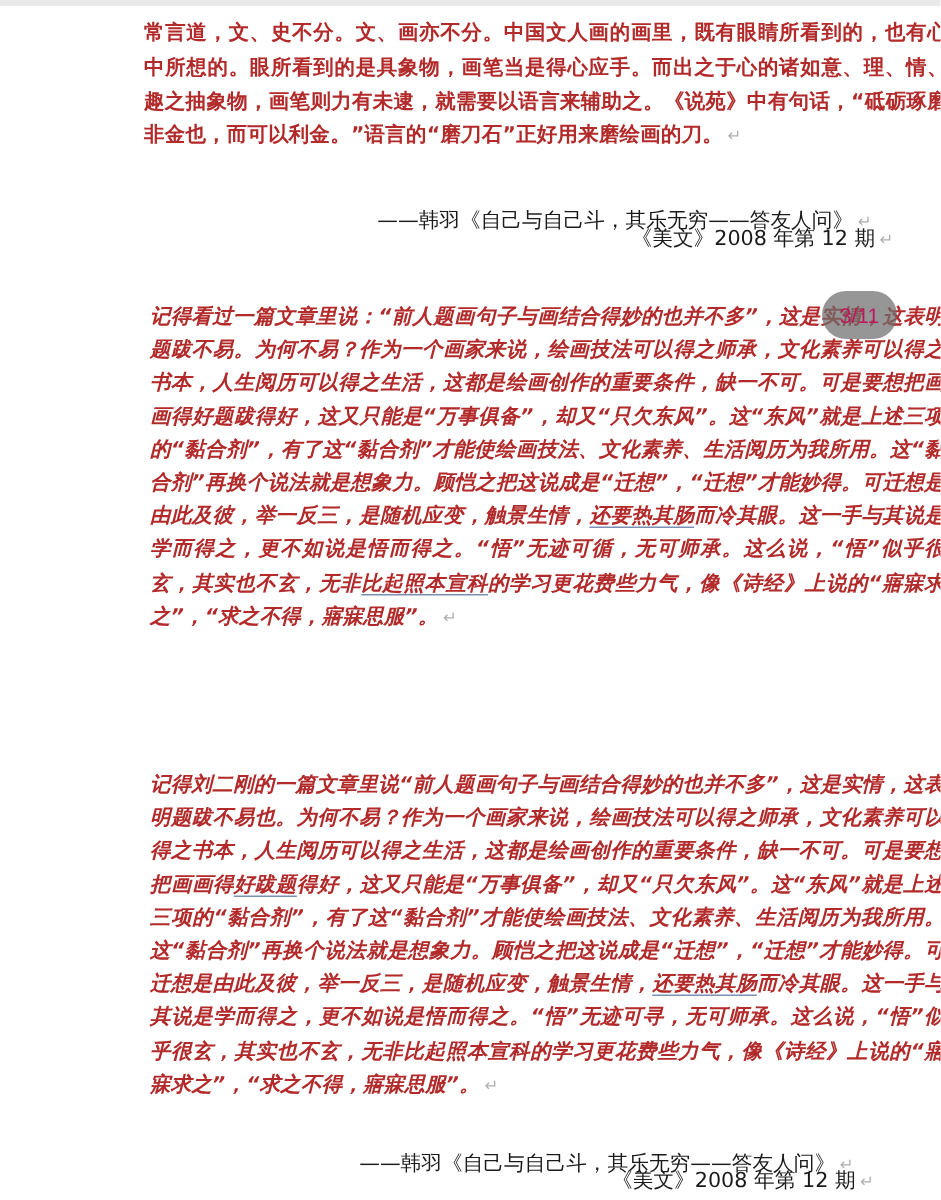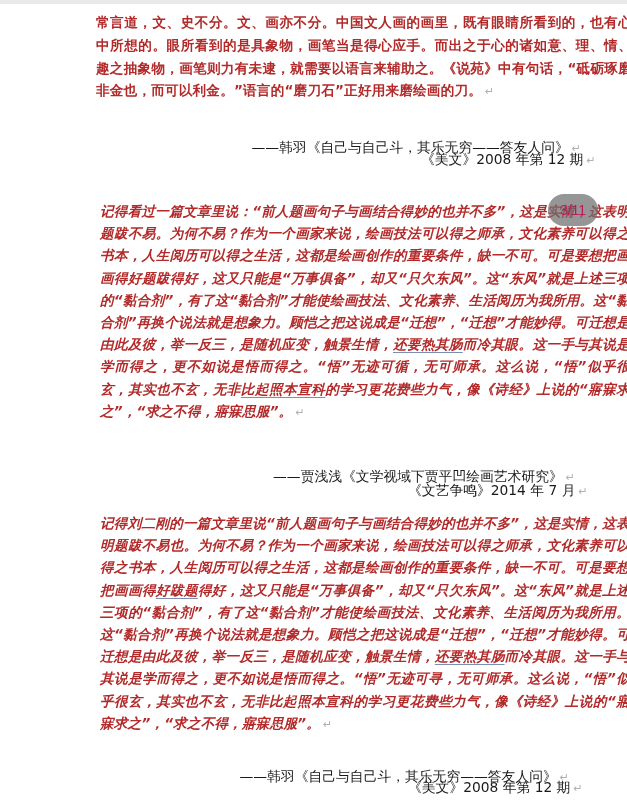--- a/index.html
+++ b/index.html
@@ -56,23 +56,21 @@
 <div class="page">
 
   <div class="para p1"><span>常言道，文、史不分。文、画亦不分。中国文人画的画里，既有眼睛所看到的，也有心中所想的。眼所看到的是具象物，画笔当是得心应手。而出之于心的诸如意、理、情、趣之抽象物，画笔则力有未逮，就需要以语言来辅助之。《说苑》中有句话，“砥砺琢磨非金也，而可以利金。”语言的“磨刀石”正好用来磨绘画的刀。</span><span class="ret">↵</span></div>
 
   <div class="cite" style="top:118px;"><span>——韩羽《自己与自己斗，其乐无穷——答友人问》</span><span class="ret">↵</span></div>
 
   <div class="src" style="top:150px; left:421px;"><span>《美文》2008 年第 12 期</span><span class="ret">↵</span></div>
 
   <div class="para p2"><span>记得看过一篇文章里说：“前人题画句子与画结合得妙的也并不多”，这是实情，这表明题跋不易。为何不易？作为一个画家来说，绘画技法可以得之师承，文化素养可以得之书本，人生阅历可以得之生活，这都是绘画创作的重要条件，缺一不可。可是要想把画画得好题跋得好，这又只能是“万事俱备”，却又“只欠东风”。这“东风”就是上述三项的“黏合剂”，有了这“黏合剂”才能使绘画技法、文化素养、生活阅历为我所用。这“黏合剂”再换个说法就是想象力。顾恺之把这说成是“迁想”，“迁想”才能妙得。可迁想是由此及彼，举一反三，是随机应变，触景生情，</span><span class="ul">还要热其肠</span><span>而冷其眼。这一手与其说是学而得之，更不如说是悟而得之。“悟”无迹可循，无可师承。这么说，“悟”似乎很玄，其实也不玄，无非</span><span class="ul">比起照本宣科</span><span>的学习更花费些力气，像《诗经》上说的“寤寐求之”，“求之不得，寤寐思服”。</span><span class="ret">↵</span></div>
 
-  <div class="cite" style="top:447px; right:52px;"><span>——贾浅浅《文学视域下贾平凹绘画艺术研究》</span><span class="ret">↵</span></div>
 
-  <div class="src" style="top:481px; left:408px;"><span>《文艺争鸣》2014 年 7 月</span><span class="ret">↵</span></div>
 
   <div class="para p3"><span>记得刘二刚的一篇文章里说“前人题画句子与画结合得妙的也并不多”，这是实情，这表明题跋不易也。为何不易？作为一个画家来说，绘画技法可以得之师承，文化素养可以得之书本，人生阅历可以得之生活，这都是绘画创作的重要条件，缺一不可。可是要想把画画得</span><span class="ul">好跋题</span><span>得好，这又只能是“万事俱备”，却又“只欠东风”。这“东风”就是上述三项的“黏合剂”，有了这“黏合剂”才能使绘画技法、文化素养、生活阅历为我所用。这“黏合剂”再换个说法就是想象力。顾恺之把这说成是“迁想”，“迁想”才能妙得。可迁想是由此及彼，举一反三，是随机应变，触景生情，</span><span class="ul">还要热其肠</span><span>而冷其眼。这一手与其说是学而得之，更不如说是悟而得之。“悟”无迹可寻，无可师承。这么说，“悟”似乎很玄，其实也不玄，无非比起照本宣科的学习更花费些力气，像《诗经》上说的“寤寐求之”，“求之不得，寤寐思服”。</span><span class="ret">↵</span></div>
 
   <div class="cite" style="top:747px; right:58px;"><span>——韩羽《自己与自己斗，其乐无穷——答友人问》</span><span class="ret">↵</span></div>
 
   <div class="src" style="top:778px; left:408px;"><span>《美文》2008 年第 12 期</span><span class="ret">↵</span></div>
 
 </div>
 
 <div class="badge">3/11</div>

